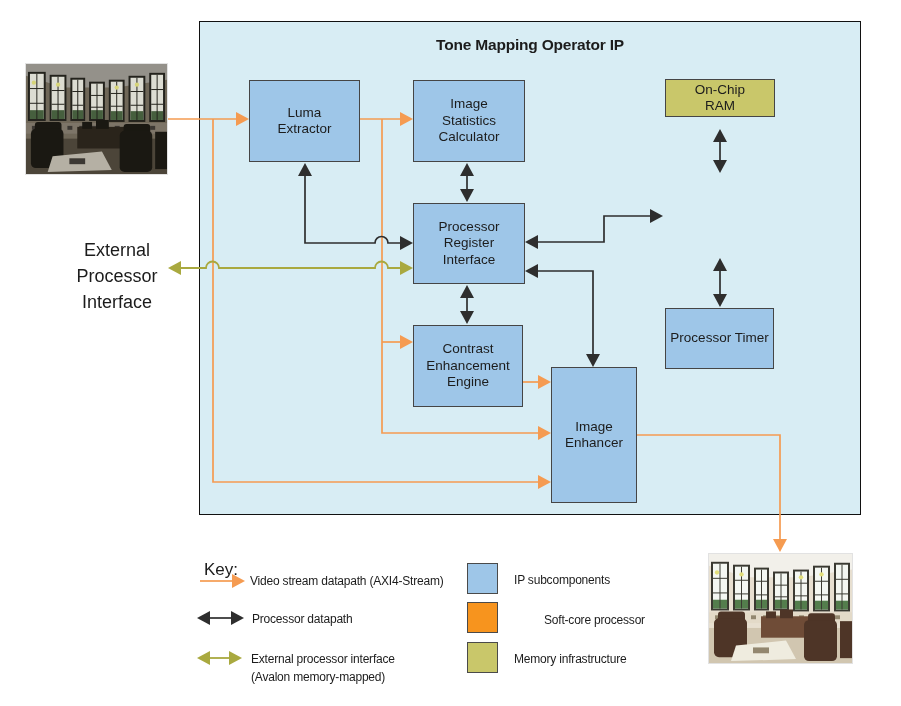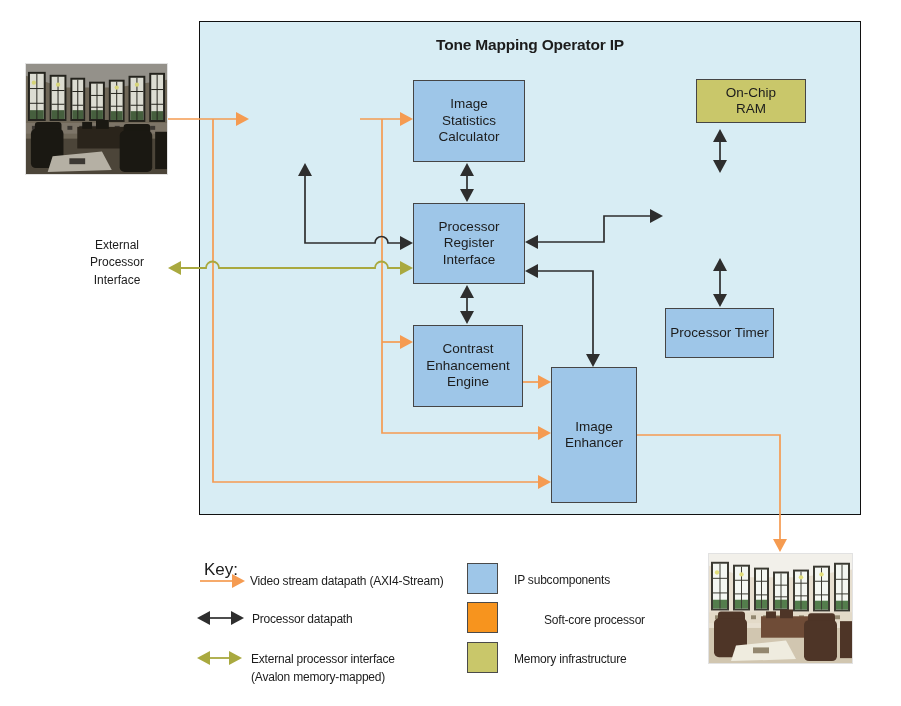--- a/index.html
+++ b/index.html
@@ -24,21 +24,21 @@
 
   
   .block{position:absolute;display:flex;align-items:center;justify-content:center;
         text-align:center;white-space:pre-line;font-size:13.5px;line-height:1.22;
         box-sizing:border-box;border:1.4px solid #454545;background:var(--c-ip_block,#9EC6E8);
         z-index:3;}
   .block.softcore{background:var(--c-softcore_block,#F7941E);}
   .block.memory{background:var(--c-memory_block,#C9C76A);}
 
   .ext-label{position:absolute;left:68px;top:237px;width:98px;text-align:center;
-        white-space:pre-line;font-size:12px;line-height:1.45;z-index:3;}
+        white-space:pre-line;font-size:18px;line-height:1.45;z-index:3;}
 
   
   .key-heading{position:absolute;left:204px;top:560px;font-size:17px;z-index:3;}
   .legend-label{position:absolute;font-size:12px;letter-spacing:-0.2px;
         white-space:pre-line;line-height:1.5;z-index:3;}
   .swatch{position:absolute;width:31px;height:31px;box-sizing:border-box;
         border:1.2px solid #4a4a4a;z-index:3;}
   .swatch.ip{background:var(--c-ip_block,#9EC6E8);}
   .swatch.softcore{background:var(--c-softcore_block,#F7941E);}
   .swatch.memory{background:var(--c-memory_block,#C9C76A);}
@@ -190,34 +190,36 @@
     <g class="net-ext">
       <path d="M181,268 H206 A6.5,6.5 0 0 1 219,268 H375 A6.5,6.5 0 0 1 388,268 H400"></path>
       <polygon points="168,268 181,261 181,275"></polygon>
         <polygon points="413,268 400,261 400,275"></polygon>
       <line x1="209" y1="658" x2="230" y2="658"></line>
       <polygon points="197,658 210,651 210,665"></polygon>
         <polygon points="242,658 229,651 229,665"></polygon>
     </g>
   </svg>
 
+  <div class="block" style="left:249px;top:80px;width:111px;height:82px;">Luma
+Extractor</div>
   <div class="block" style="left:413px;top:80px;width:112px;height:82px;">Image
 Statistics
 Calculator</div>
   <div class="block" style="left:413px;top:203px;width:112px;height:81px;">Processor
 Register
 Interface</div>
   <div class="block" style="left:413px;top:325px;width:110px;height:82px;">Contrast
 Enhancement
 Engine</div>
   <div class="block" style="left:551px;top:367px;width:86px;height:136px;">Image
 Enhancer</div>
-  <div class="block memory" style="left:665px;top:79px;width:110px;height:44px;margin-left:31px;">On-Chip
+  <div class="block memory" style="left:665px;top:79px;width:110px;height:38px;">On-Chip
 RAM</div>
-  <div class="block" style="left:665px;top:308px;width:109px;height:50px;">Processor Timer</div>
+  <div class="block" style="left:665px;top:308px;width:109px;height:61px;">Processor Timer</div>
 
   <div class="ext-label">External
 Processor
 Interface</div>
 
   <div class="key-heading">Key:</div>
   <div class="legend-label" style="left:250px;top:572px;">Video stream datapath (AXI4-Stream)</div>
   <div class="legend-label" style="left:252px;top:610px;">Processor datapath</div>
   <div class="legend-label" style="left:251px;top:650px;">External processor interface
 (Avalon memory-mapped)</div>

